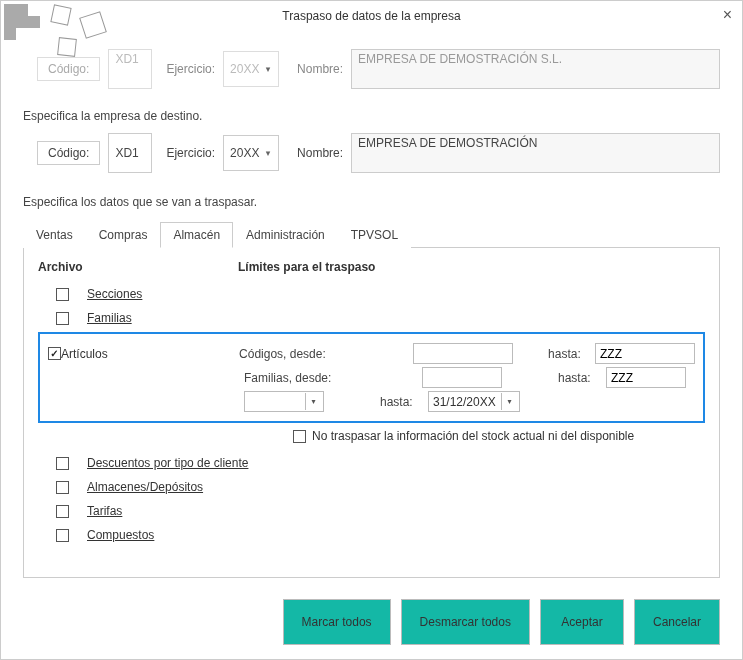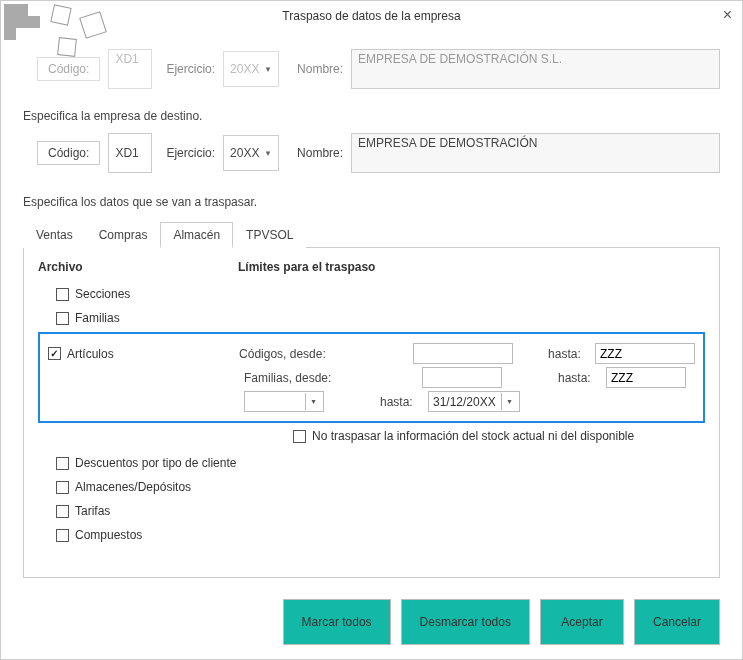--- a/index.html
+++ b/index.html
@@ -135,23 +135,24 @@
   font-size: 12px;
   color: #333;
   margin-bottom: 10px;
 }
 .col-archivo { width: 200px; }
 .col-limites { flex: 1; }
 
 .chkrow {
   display: flex;
   align-items: center;
-  gap: 6px;
+  gap: 18px;
   margin: 4px 0 4px 18px;
   height: 20px;
+  text-decoration: underline;
 }
 .chkbox {
   width: 13px;
   height: 13px;
   border: 1px solid #555;
   background: #fff;
   display: flex;
   align-items: center;
   justify-content: center;
   font-size: 10px;
@@ -163,21 +164,21 @@
   border: 2px solid #1e88e5;
   padding: 6px 8px 6px 8px;
   margin: 2px 0 6px 0;
 }
 .limrow {
   display: flex;
   align-items: center;
   gap: 8px;
   margin: 3px 0;
 }
-.limrow .leftchk { width: 188px; display: flex; align-items: center; gap: 6px; }
+.limrow .leftchk { width: 188px; display: flex; align-items: center; }
 .limrow .lbl { width: 170px; font-size: 12px; color: #444; }
 .limrow .field { width: 100px; height: 21px; border: 1px solid #bbb; padding: 1px 4px; font-size: 12px; }
 .limrow .sp { width: 20px; }
 .limrow .hasta { width: 40px; color: #444; font-size: 12px; }
 .datecombo {
   width: 92px;
   height: 21px;
   border: 1px solid #bbb;
   display: flex;
   align-items: center;
@@ -267,20 +268,21 @@
     <div class="plainlabel dark" style="margin-left:10px">Nombre:</div>
     <div class="txt" style="flex:1;background:#f7f7f7">EMPRESA DE DEMOSTRACIÓN</div>
   </div>
 
   <div class="section-label dark" style="margin-top:22px;margin-bottom:6px">Especifica los datos que se van a traspasar.</div>
 
   <div class="tabs">
     <div class="tab">Ventas</div>
     <div class="tab">Compras</div>
     <div class="tab active">Almacén</div>
+    <div class="tab">Administración</div>
     <div class="tab">TPVSOL</div>
   </div>
 
   <div class="panel">
     <div class="cols-header">
       <div class="col-archivo">Archivo</div>
       <div class="col-limites">Límites para el traspaso</div>
     </div>
 
     <div class="chkrow">

